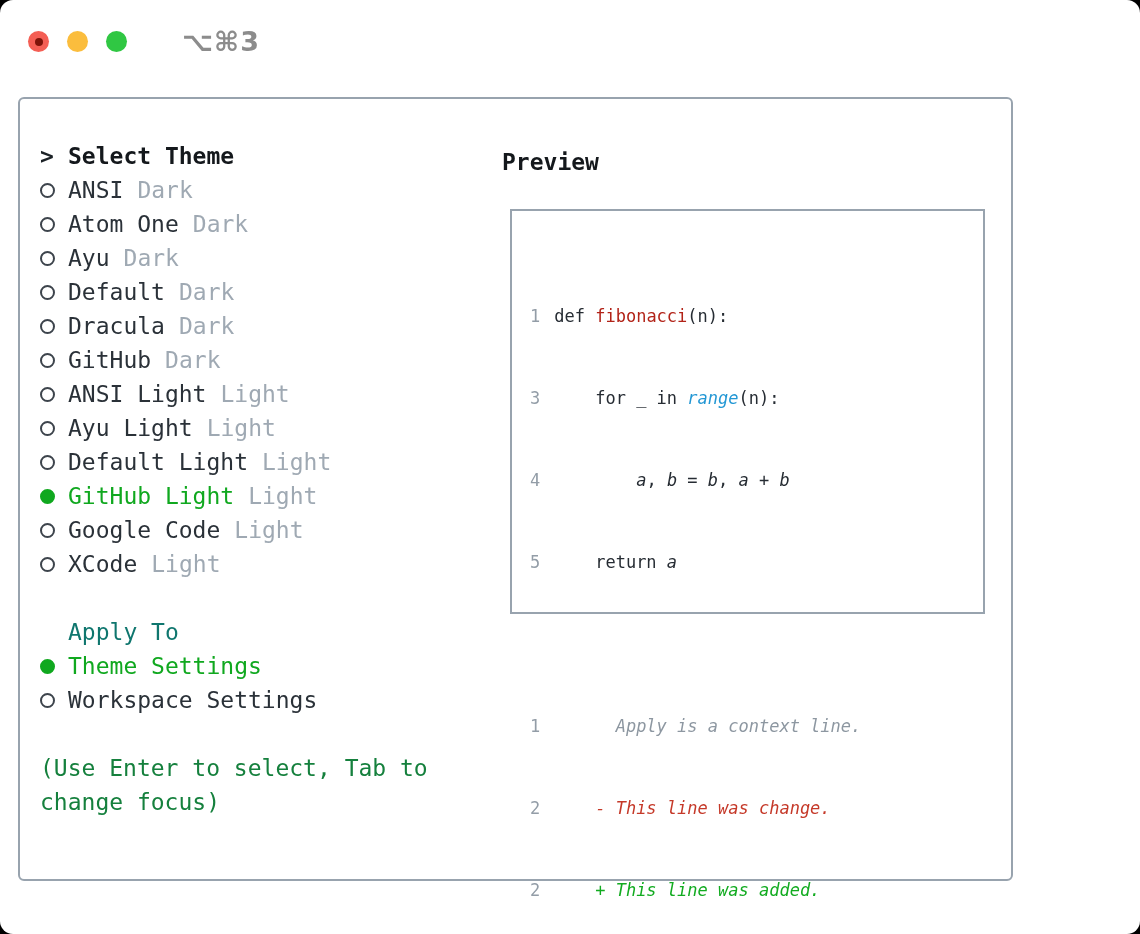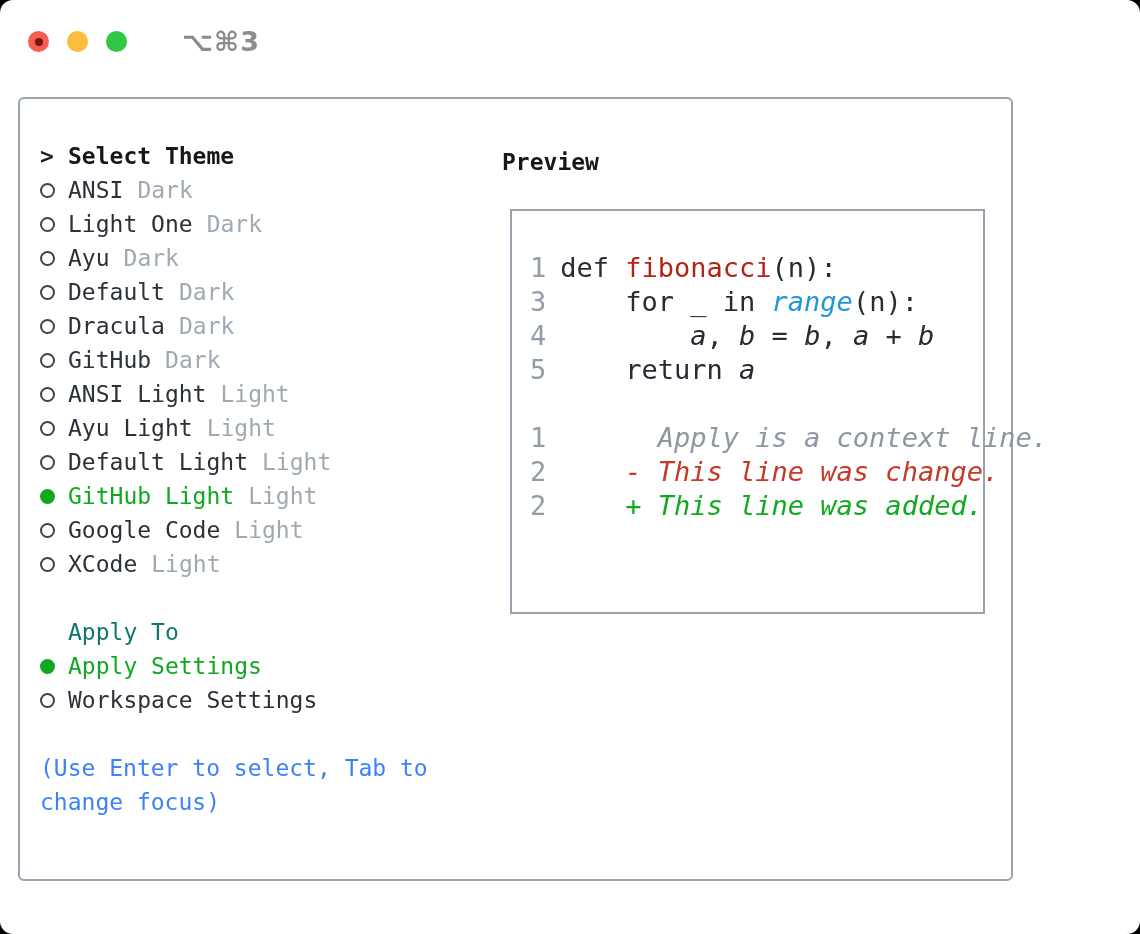--- a/index.html
+++ b/index.html
@@ -23,28 +23,28 @@
 
   .row{display:flex;align-items:center;height:34px;white-space:pre;}
   .bullet{flex:0 0 auto;width:15px;height:15px;box-sizing:border-box;border:2px solid #3d444c;border-radius:50%;margin-right:13px;}
   .bullet.on{background:#10a81f;border-color:#10a81f;}
   .prompt{display:inline-block;width:15px;margin-right:13px;font-weight:bold;color:#1b2126;}
   .hdr{font-weight:bold;color:#14181c;}
   .theme-name{color:#2a3138;}
   .theme-name.sel{color:#10a81f;}
   .badge{color:#9fa9b3;margin-left:14px;}
   .apply-hdr{margin-top:34px;padding-left:28px;height:34px;color:#0f766e;}
-  .hint{margin-top:34px;color:#3b82f6;}
+  .hint{margin-top:34px;color:#15803d;}
   .hint div{height:34px;}
 
   
   .preview-title{height:34px;font-weight:bold;color:#14181c;}
   .preview-box{margin-top:30px;margin-left:8px;width:475px;height:405px;box-sizing:border-box;
                border:2px solid #98a3ae;background:#fff;padding:40px 0 0 18px;}
-  .cl{height:34px;white-space:pre;font-size:27px;line-height:34px;}
+  .cl{height:34px;white-space:pre;font-size:17px;line-height:34px;margin-top:48px;}
   .ln{color:#939da7;margin-right:14px;}
   .plain{color:#262c33;}
   .fn{color:#b22318;}
   .num{color:#0f7e88;}
   .builtin{color:#2397d4;font-style:italic;}
   .vari{color:#262c33;font-style:italic;}
   .ctx{color:#8d97a1;font-style:italic;}
   .del{color:#c53929;font-style:italic;}
   .add{color:#12ab20;font-style:italic;}
 </style>
@@ -66,21 +66,21 @@
 
     <div class="left-col">
       <div class="row">
         <span class="prompt">&gt;</span><span class="hdr">Select Theme</span>
       </div>
 
       <div class="row">
         <span class="bullet"></span><span class="theme-name">ANSI</span><span class="badge">Dark</span>
       </div>
       <div class="row">
-        <span class="bullet"></span><span class="theme-name">Light One</span><span class="badge">Dark</span>
+        <span class="bullet"></span><span class="theme-name">Atom One</span><span class="badge">Dark</span>
       </div>
       <div class="row">
         <span class="bullet"></span><span class="theme-name">Ayu</span><span class="badge">Dark</span>
       </div>
       <div class="row">
         <span class="bullet"></span><span class="theme-name">Default</span><span class="badge">Dark</span>
       </div>
       <div class="row">
         <span class="bullet"></span><span class="theme-name">Dracula</span><span class="badge">Dark</span>
       </div>
@@ -101,21 +101,21 @@
       </div>
       <div class="row">
         <span class="bullet"></span><span class="theme-name">Google Code</span><span class="badge">Light</span>
       </div>
       <div class="row">
         <span class="bullet"></span><span class="theme-name">XCode</span><span class="badge">Light</span>
       </div>
 
       <div class="apply-hdr">Apply To</div>
       <div class="row">
-        <span class="bullet on"></span><span class="theme-name sel">Apply Settings</span>
+        <span class="bullet on"></span><span class="theme-name sel">Theme Settings</span>
       </div>
       <div class="row">
         <span class="bullet"></span><span class="theme-name">Workspace Settings</span>
       </div>
 
       <div class="hint">
         <div>(Use Enter to select, Tab to</div>
         <div>change focus)</div>
       </div>
     </div>

